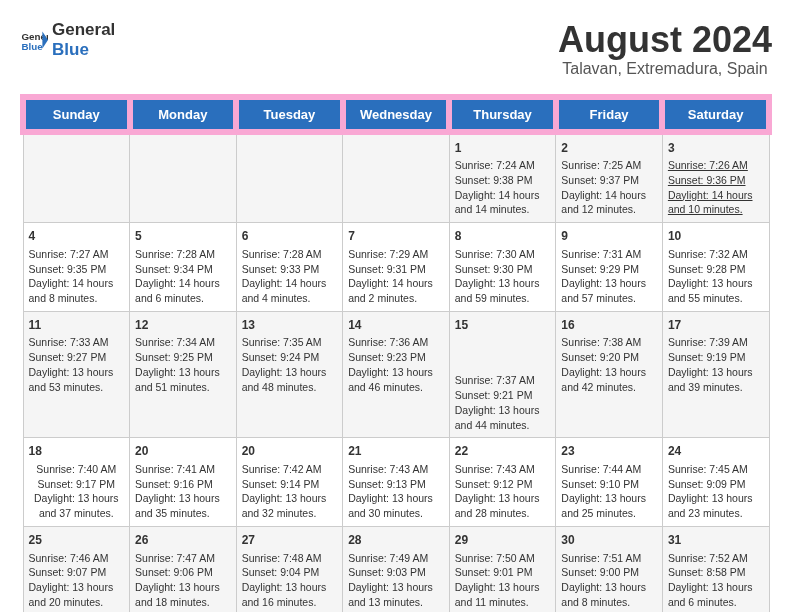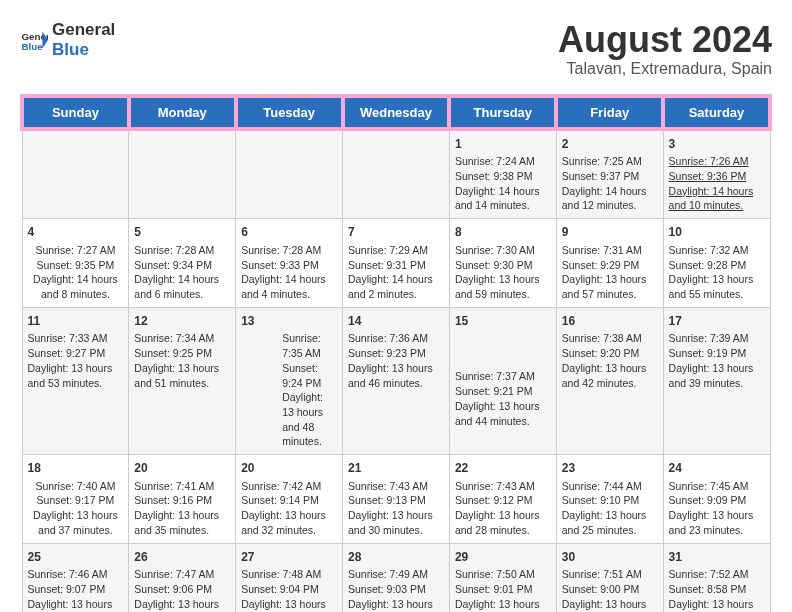--- a/index.html
+++ b/index.html
@@ -19,21 +19,21 @@
     .logo {
       display: flex;
       align-items: center;
       gap: 4px;
     }
     .logo-icon {
       width: 28px;
       height: 28px;
     }
     .title-area {
-      text-align: right;
+      text-align: center;
     }
     .main-title {
       font-size: 36px;
       font-weight: bold;
       color: #333;
       line-height: 1.1;
     }
     .subtitle {
       font-size: 16px;
       color: #555;
@@ -43,21 +43,21 @@
       border-collapse: collapse;
       font-size: 11px;
     }
     thead tr th {
       background-color: #2a6fbd;
       color: #fff;
       text-align: center;
       padding: 7px 4px;
       font-size: 13px;
       font-weight: bold;
-      border: 4px solid #f9a8d4;
+      border: 6px solid #f9a8d4;
     }
     tbody tr td {
       border: 1px solid #ccc;
       vertical-align: top;
       padding: 5px 5px;
       min-height: 80px;
       width: calc(100% / 7);
       color: #333;
       line-height: 1.4;
     }
@@ -150,21 +150,21 @@
         <td>
           <span class="day-num">3</span>
           <div class="day-info" style="white-space: pre-line; text-decoration: underline;">Sunrise: 7:26 AM
 Sunset: 9:36 PM
 Daylight: 14 hours and 10 minutes.</div>
         </td>
       </tr>
       <tr>
         <td>
           <span class="day-num">4</span>
-          <div class="day-info" style="white-space: pre-line; text-align: center;">Sunrise: 7:27 AM
+          <div class="day-info" style="white-space: pre-line;">Sunrise: 7:27 AM
 Sunset: 9:35 PM
 Daylight: 14 hours and 8 minutes.</div>
         </td>
         <td>
           <span class="day-num">5</span>
           <div class="day-info" style="white-space: pre-line;">Sunrise: 7:28 AM
 Sunset: 9:34 PM
 Daylight: 14 hours and 6 minutes.</div>
         </td>
         <td>
@@ -206,21 +206,21 @@
 Daylight: 13 hours and 53 minutes.</div>
         </td>
         <td>
           <span class="day-num">12</span>
           <div class="day-info" style="white-space: pre-line;">Sunrise: 7:34 AM
 Sunset: 9:25 PM
 Daylight: 13 hours and 51 minutes.</div>
         </td>
         <td>
           <span class="day-num">13</span>
-          <div class="day-info" style="white-space: pre-line; margin-left: 41px;">Sunrise: 7:35 AM
+          <div class="day-info" style="white-space: pre-line;">Sunrise: 7:35 AM
 Sunset: 9:24 PM
 Daylight: 13 hours and 48 minutes.</div>
         </td>
         <td>
           <span class="day-num">14</span>
           <div class="day-info" style="white-space: pre-line;">Sunrise: 7:36 AM
 Sunset: 9:23 PM
 Daylight: 13 hours and 46 minutes.</div>
         </td>
         <td>

